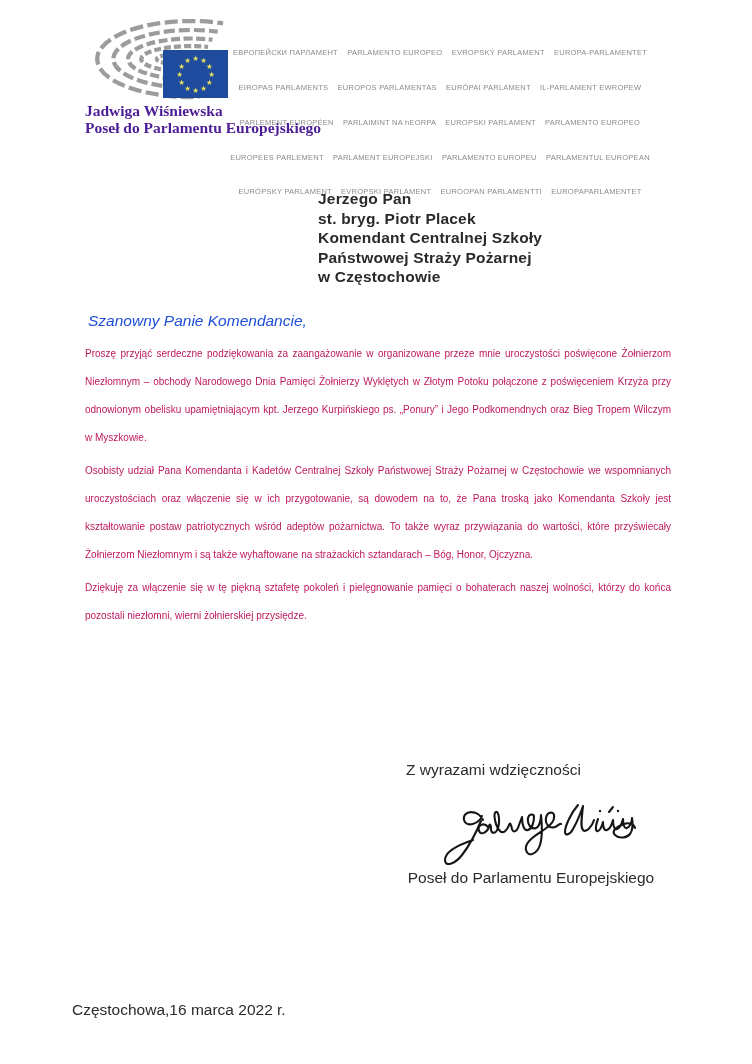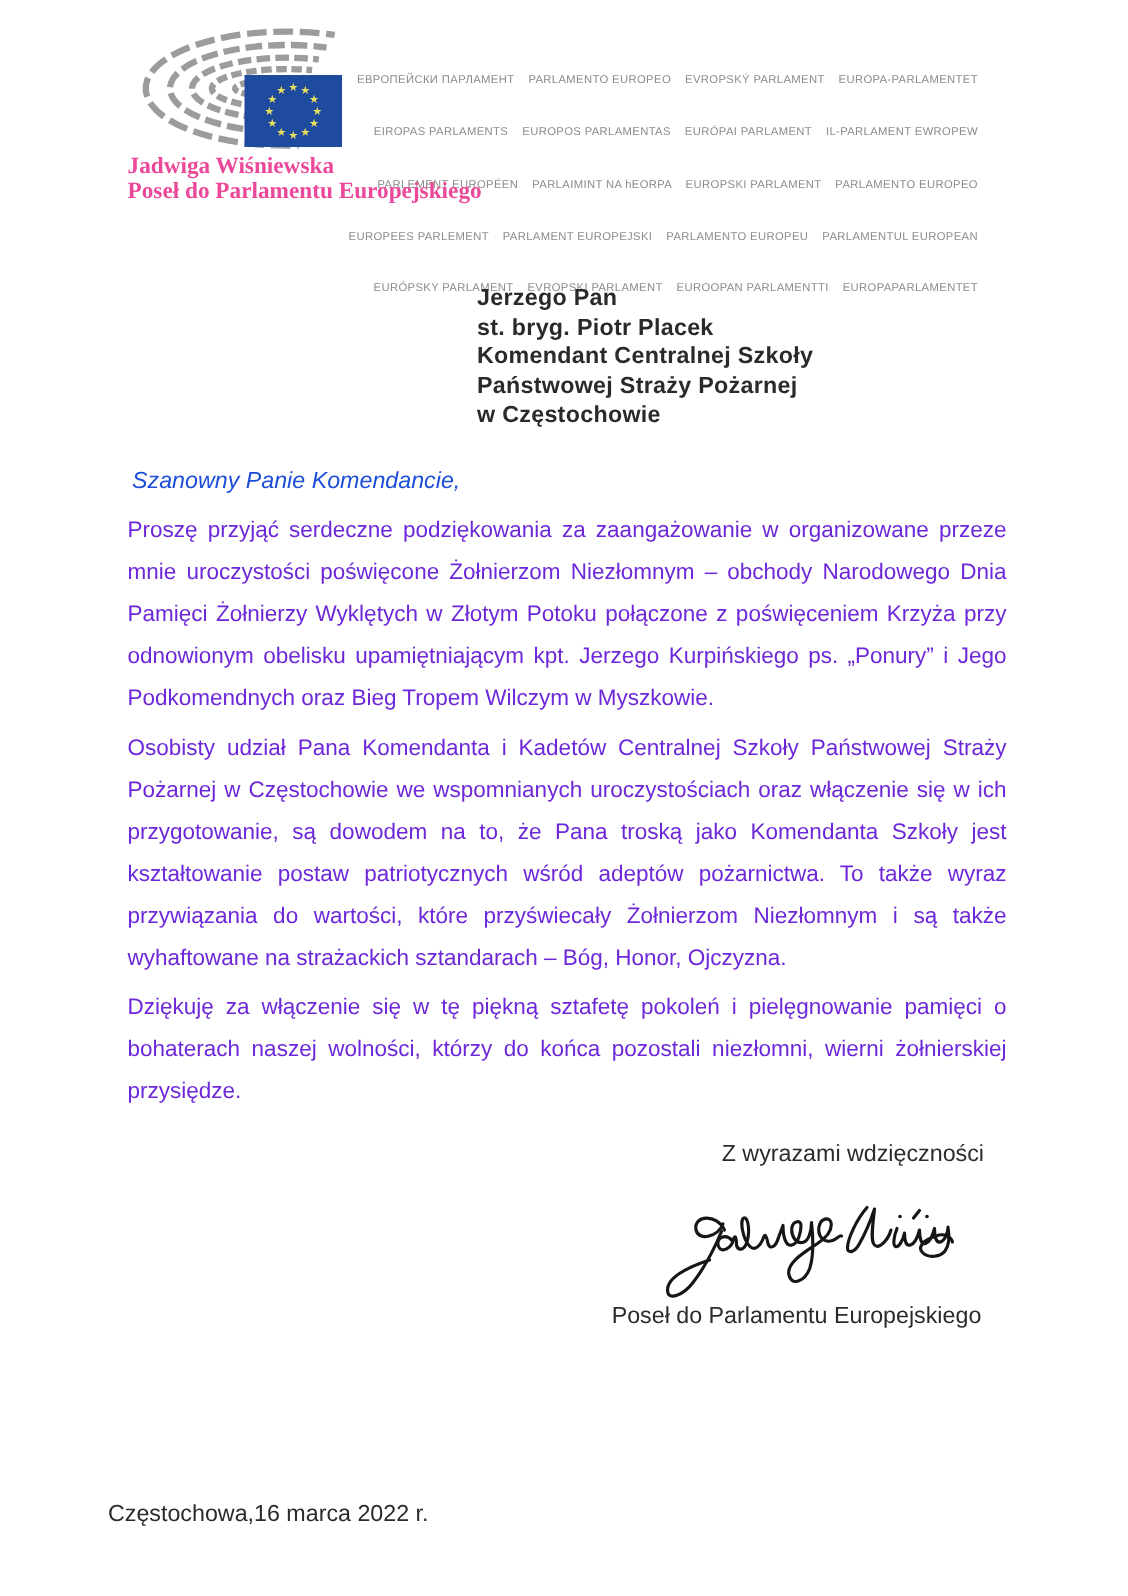--- a/index.html
+++ b/index.html
@@ -17,36 +17,36 @@
   
   .logo {
     position: absolute;
     left: 93px; top: 18px;
     width: 137px; height: 82px;
   }
   .langs {
     position: absolute;
     left: 228px; top: 24px;
     width: 424px;
-    text-align: right;
+    text-align: center;
     color: #8b8b8b;
     font-size: 7.5px;
     line-height: 11.6px;
     letter-spacing: 0.25px;
     white-space: pre-wrap;
   }
 
   .sender {
     position: absolute;
     left: 85px; top: 102px;
     font-family: "Liberation Serif", serif;
     font-weight: bold;
     font-size: 15.5px;
     line-height: 17px;
-    color: #ec4899;
+    color: #4c1d95;
   }
 
   .recipient {
     position: absolute;
     left: 318px; top: 189px;
     font-weight: bold;
     font-size: 15.5px;
     line-height: 19.5px;
     color: #2a2a2a;
     letter-spacing: 0.2px;
@@ -57,32 +57,32 @@
     left: 88px; top: 312px;
     font-style: italic;
     font-size: 15.5px;
     color: #1d4ed8;
   }
 
   .letter-body {
     position: absolute;
     left: 85px; top: 340px;
     width: 586px;
-    font-size: 15px;
+    font-size: 10px;
     line-height: 28px;
     text-align: justify;
-    color: #6d28d9;
+    color: #be185d;
   }
   .letter-body p { margin: 0 0 5px 0; }
 
   .valediction {
     position: absolute;
     left: 406px; top: 761px;
     width: 250px;
-    text-align: right;
+    text-align: left;
     font-size: 15.5px;
     color: #2b2b2b;
   }
 
   .signature {
     position: absolute;
     left: 352px; top: 780px;
     width: 300px; height: 90px;
   }
 

